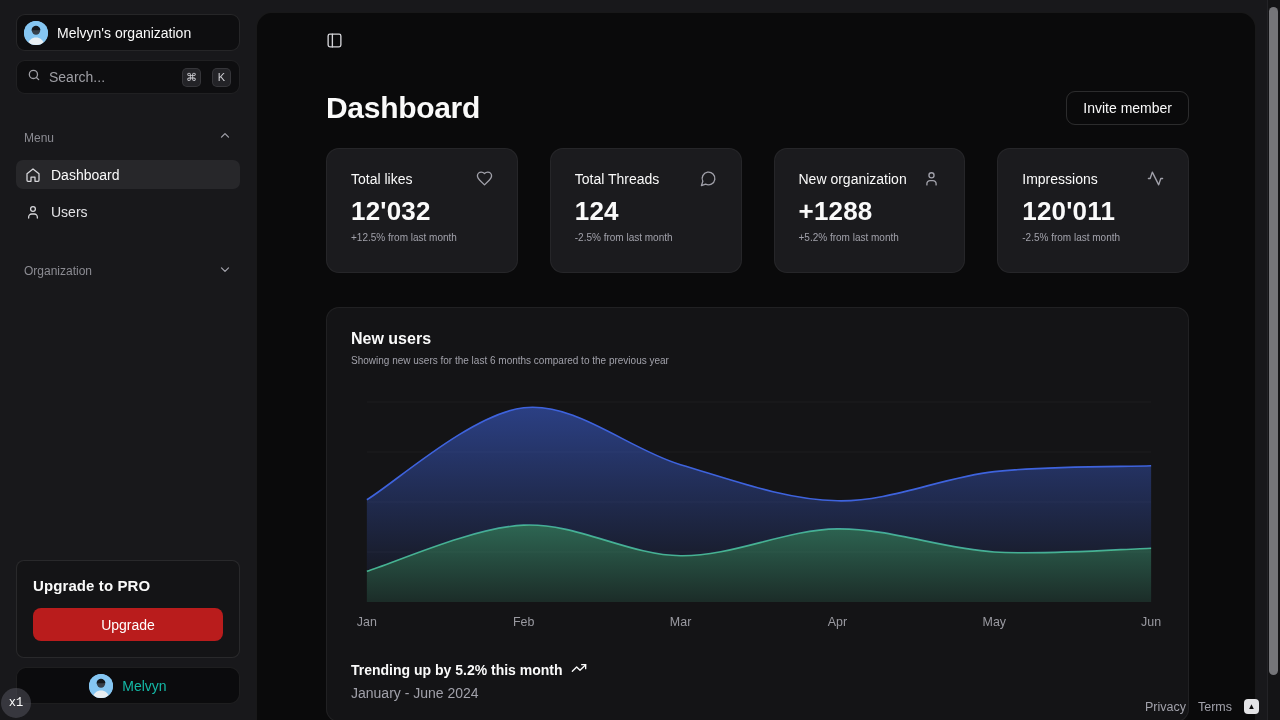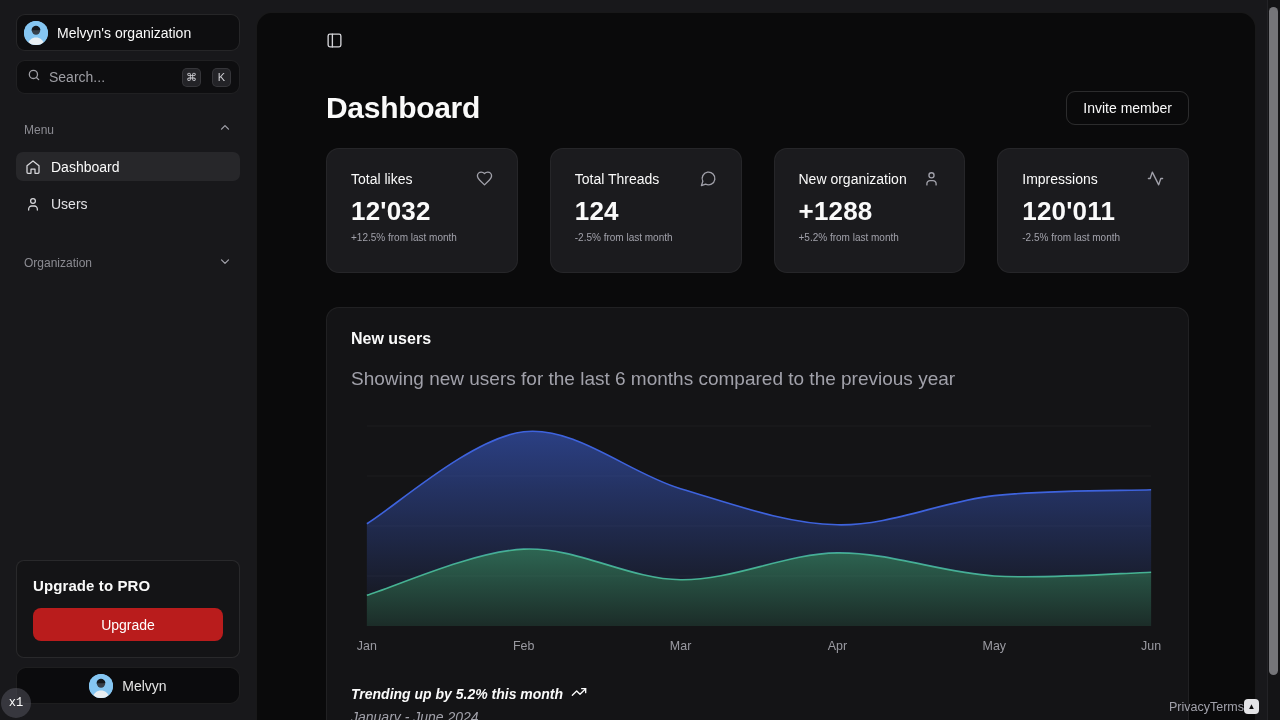--- a/index.html
+++ b/index.html
@@ -15,60 +15,60 @@
   
   .sidebar { width:256px; min-width:256px; height:720px; padding:14px 16px 16px; display:flex; flex-direction:column; }
   .org-btn { display:flex; align-items:center; gap:9px; height:37px; padding:0 7px; border:1px solid rgba(255,255,255,.10); border-radius:9px; background:#0e0e10; cursor:pointer; }
   .org-btn .name { font-size:14px; color:#fafafa; }
   .avatar { width:24px; height:24px; border-radius:50%; overflow:hidden; flex:none; background:#85c6f2; position:relative; }
   .avatar svg { display:block; }
   .search-box { margin-top:9px; display:flex; align-items:center; gap:8px; height:34px; padding:0 8px 0 10px; border:1px solid rgba(255,255,255,.08); border-radius:9px; background:#0e0e10; cursor:text; }
   .search-box .ph { flex:1; font-size:14px; color:#9f9fa5; }
   .kbd { width:19px; height:19px; border-radius:5px; background:#232327; border:1px solid rgba(255,255,255,.09); color:#cfcfd4; font-size:11px; display:flex; align-items:center; justify-content:center; }
   .kbd + .kbd { margin-left:3px; }
-  .section-row { display:flex; align-items:center; justify-content:space-between; padding:0 8px; margin-top:27px; height:18px; cursor:pointer; }
+  .section-row { display:flex; align-items:center; justify-content:space-between; padding:0 8px; margin-top:35px; height:18px; cursor:pointer; }
   .section-label { font-size:12px; color:#8b8b92; }
   .nav { margin-top:13px; display:flex; flex-direction:column; gap:8px; }
   .nav-item { display:flex; align-items:center; gap:10px; height:29px; padding:0 9px; border-radius:7px; font-size:14px; color:#e2e2e6; cursor:pointer; }
   .nav-item.active { background:#27272a; color:#fafafa; }
   .nav-item .nicon { color:#d7d7db; display:flex; }
   .spacer { flex:1; }
   .upgrade-card { border:1px solid rgba(255,255,255,.09); background:#141416; border-radius:8px; padding:16px; }
   .upgrade-card h3 { font-size:15px; font-weight:700; color:#fafafa; letter-spacing:.1px; }
   .upgrade-card p { margin-top:8px; font-size:13.5px; line-height:1.5; color:#a1a1aa; }
   .upgrade-btn { margin-top:14px; width:100%; height:33px; border:none; border-radius:8px; background:#b91c1c; color:#fff; font-size:14px; font-family:inherit; cursor:pointer; }
   .user-btn { margin-top:9px; height:37px; display:flex; align-items:center; justify-content:center; gap:9px; border:1px solid rgba(255,255,255,.08); background:#0b0b0d; border-radius:10px; cursor:pointer; }
-  .user-btn .name { font-size:14px; color:#e5e5e5; }
+  .user-btn .name { font-size:14px; color:#14b8a6; }
 
   
   .main-wrap { flex:1; padding:12px 24px 0 0; height:720px; }
   .main-card { position:relative; height:760px; background:#0a0a0b; border:1px solid rgba(255,255,255,.06); border-radius:16px; padding:19px 66px 0 69px; }
   .panel-toggle { background:none; border:none; color:#d4d4d8; cursor:pointer; padding:0; display:flex; }
   .title-row { margin-top:42px; display:flex; align-items:center; justify-content:space-between; }
   .page-title { font-size:30px; font-weight:700; letter-spacing:-.3px; color:#fafafa; }
   .invite-btn { height:34px; padding:0 16px; background:transparent; border:1px solid rgba(255,255,255,.14); border-radius:9px; color:#fafafa; font-size:14px; font-family:inherit; cursor:pointer; }
 
   .stats-row { margin-top:23px; display:flex; gap:32px; }
   .stat-card { flex:1; height:125px; background:#1b1b1e; border:1px solid rgba(255,255,255,.05); border-radius:13px; padding:21px 24px; }
   .stat-head { display:flex; align-items:center; justify-content:space-between; }
   .stat-label { font-size:14px; color:#fafafa; }
   .stat-icon { color:#a1a1aa; display:flex; }
   .stat-value { margin-top:9px; font-size:26px; font-weight:700; letter-spacing:.2px; color:#fafafa; }
   .stat-delta { margin-top:5px; font-size:10px; color:#a1a1aa; }
 
   .chart-card { margin-top:34px; background:#141416; border:1px solid rgba(255,255,255,.06); border-radius:13px; padding:22px 0 20px; }
   .chart-head { padding:0 24px; }
   .chart-title { font-size:16px; font-weight:700; color:#fafafa; }
-  .chart-sub { margin-top:20px; font-size:19px; color:#a1a1aa; }
+  .chart-sub { margin-top:7px; font-size:10px; color:#a1a1aa; }
   .chart-svg { display:block; width:100%; height:268px; margin-top:10px; }
-  .chart-foot { padding:16px 24px 0;font-style:italic; }
+  .chart-foot { padding:16px 24px 0; }
   .foot-primary { display:flex; align-items:center; gap:8px; font-size:14px; font-weight:700; color:#fafafa; }
   .foot-secondary { margin-top:6px; font-size:14px; color:#a1a1aa; }
 
-  .legal { position:fixed; right:21px; bottom:6px; display:flex; align-items:center; font-size:12.5px; color:#a1a1aa;justify-content:space-between; }
+  .legal { position:fixed; right:21px; bottom:6px; display:flex; align-items:center; gap:12px; font-size:12.5px; color:#a1a1aa;justify-content:space-between; }
   .legal a { color:#a1a1aa; text-decoration:none; cursor:pointer; }
   .vercel-badge { width:15px; height:15px; border-radius:4px; background:#e4e4e7; display:flex; align-items:center; justify-content:center; cursor:pointer; }
   .vercel-badge span { color:#0a0a0b; font-size:8px; line-height:1; transform:translateY(-0.5px); }
 
   
   .sb-track { position:fixed; top:0; right:0; width:13px; height:720px; background:#141416; border-left:1px solid #232327; }
   .sb-thumb { position:fixed; top:7px; right:2px; width:9px; height:668px; border-radius:5px; background:#757579; cursor:grab; }
   .x1-badge { position:fixed; left:1px; bottom:2px; width:30px; height:30px; border-radius:50%; background:rgba(82,82,91,.55); display:flex; align-items:center; justify-content:center; font-family:"Liberation Mono", monospace; font-size:12px; color:#fff; }
 </style>
 </head>

